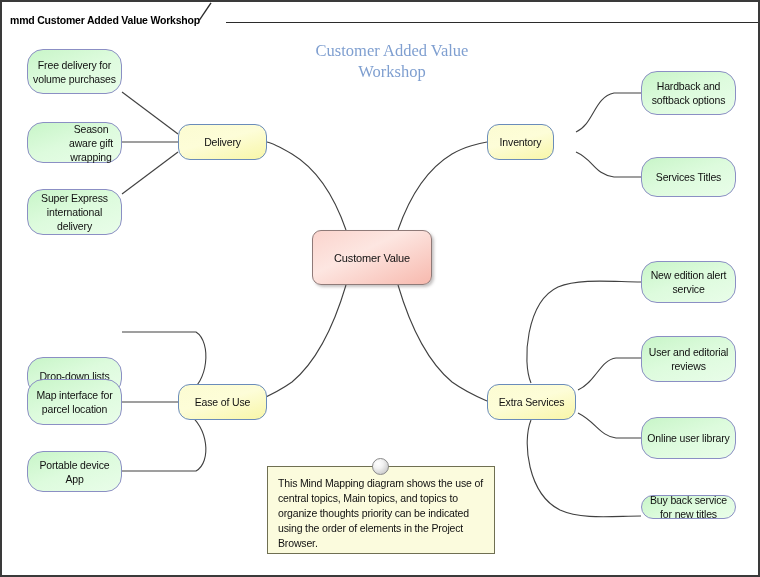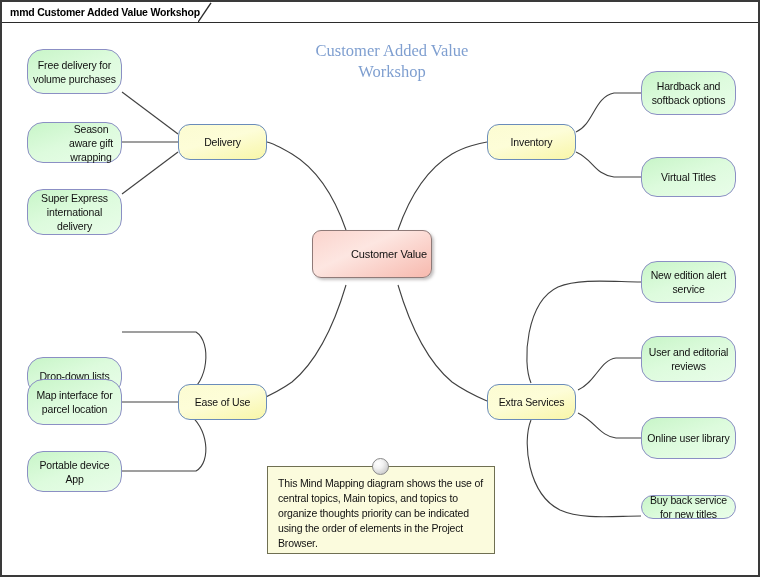--- a/index.html
+++ b/index.html
@@ -27,21 +27,21 @@
     width: 756px;
     height: 21px;
     border-bottom: 1.5px solid #2b2b2b;
     box-sizing: border-box;
   }
   #diagram-tab {
     position: absolute;
     left: 0;
     top: 0;
     height: 20px;
-    padding: 0 26px 0 8px;
+    padding: 8px 26px 0 8px;
     display: flex;
     align-items: center;
     font-size: 10.5px;
     font-weight: bold;
     color: #000000;
     letter-spacing: -0.2px;
     white-space: nowrap;
     background: #ffffff;
     border-right: none;
   }
@@ -182,28 +182,28 @@
     <path d="M 186 390 C 206 382 210 340 194 330 L 120 330"></path>
     <path d="M 176 400 L 120 400"></path>
     <path d="M 186 412 C 206 424 210 460 194 469 L 120 469"></path>
 
     <path d="M 529 381 C 520 360 524 300 556 285 C 578 276 612 280 639 280"></path>
     <path d="M 576 388 C 594 380 598 358 614 356 L 639 356"></path>
     <path d="M 576 411 C 594 420 598 434 614 436 L 639 436"></path>
     <path d="M 529 418 C 520 440 526 492 558 508 C 580 518 612 514 639 514"></path>
   </svg>
 
-  <div class="node central" style="left:310px; top:228px; width:120px; height:48px;justify-content:flex-end;">
+  <div class="node central" style="left:310px; top:228px; width:120px; height:55px;">
     <span>Customer Value</span>
   </div>
 
   <div class="node main" style="left:176px; top:122px; width:89px; height:36px;">
     <span>Delivery</span>
   </div>
-  <div class="node main" style="left:485px; top:122px; width:89px; height:36px;">
+  <div class="node main" style="left:485px; top:122px; width:67px; height:36px;">
     <span>Inventory</span>
   </div>
   <div class="node main" style="left:176px; top:382px; width:89px; height:36px;">
     <span>Ease of Use</span>
   </div>
   <div class="node main" style="left:485px; top:382px; width:89px; height:36px;">
     <span>Extra Services</span>
   </div>
 
   <div class="node topic" style="left:25px; top:47px; width:95px; height:45px;">
@@ -213,21 +213,21 @@
     <span>Season aware gift wrapping</span>
   </div>
   <div class="node topic" style="left:25px; top:187px; width:95px; height:46px;">
     <span>Super Express international delivery</span>
   </div>
 
   <div class="node topic" style="left:639px; top:69px; width:95px; height:44px;">
     <span>Hardback and softback options</span>
   </div>
   <div class="node topic" style="left:639px; top:155px; width:95px; height:40px;">
-    <span>Virtual Titles</span>
+    <span>Services Titles</span>
   </div>
 
   <div class="node topic" style="left:25px; top:311px; width:95px; height:38px;margin-top:44px;">
     <span>Drop-down lists</span>
   </div>
   <div class="node topic" style="left:25px; top:377px; width:95px; height:46px;">
     <span>Map interface for parcel location</span>
   </div>
   <div class="node topic" style="left:25px; top:449px; width:95px; height:41px;">
     <span>Portable device App</span>

